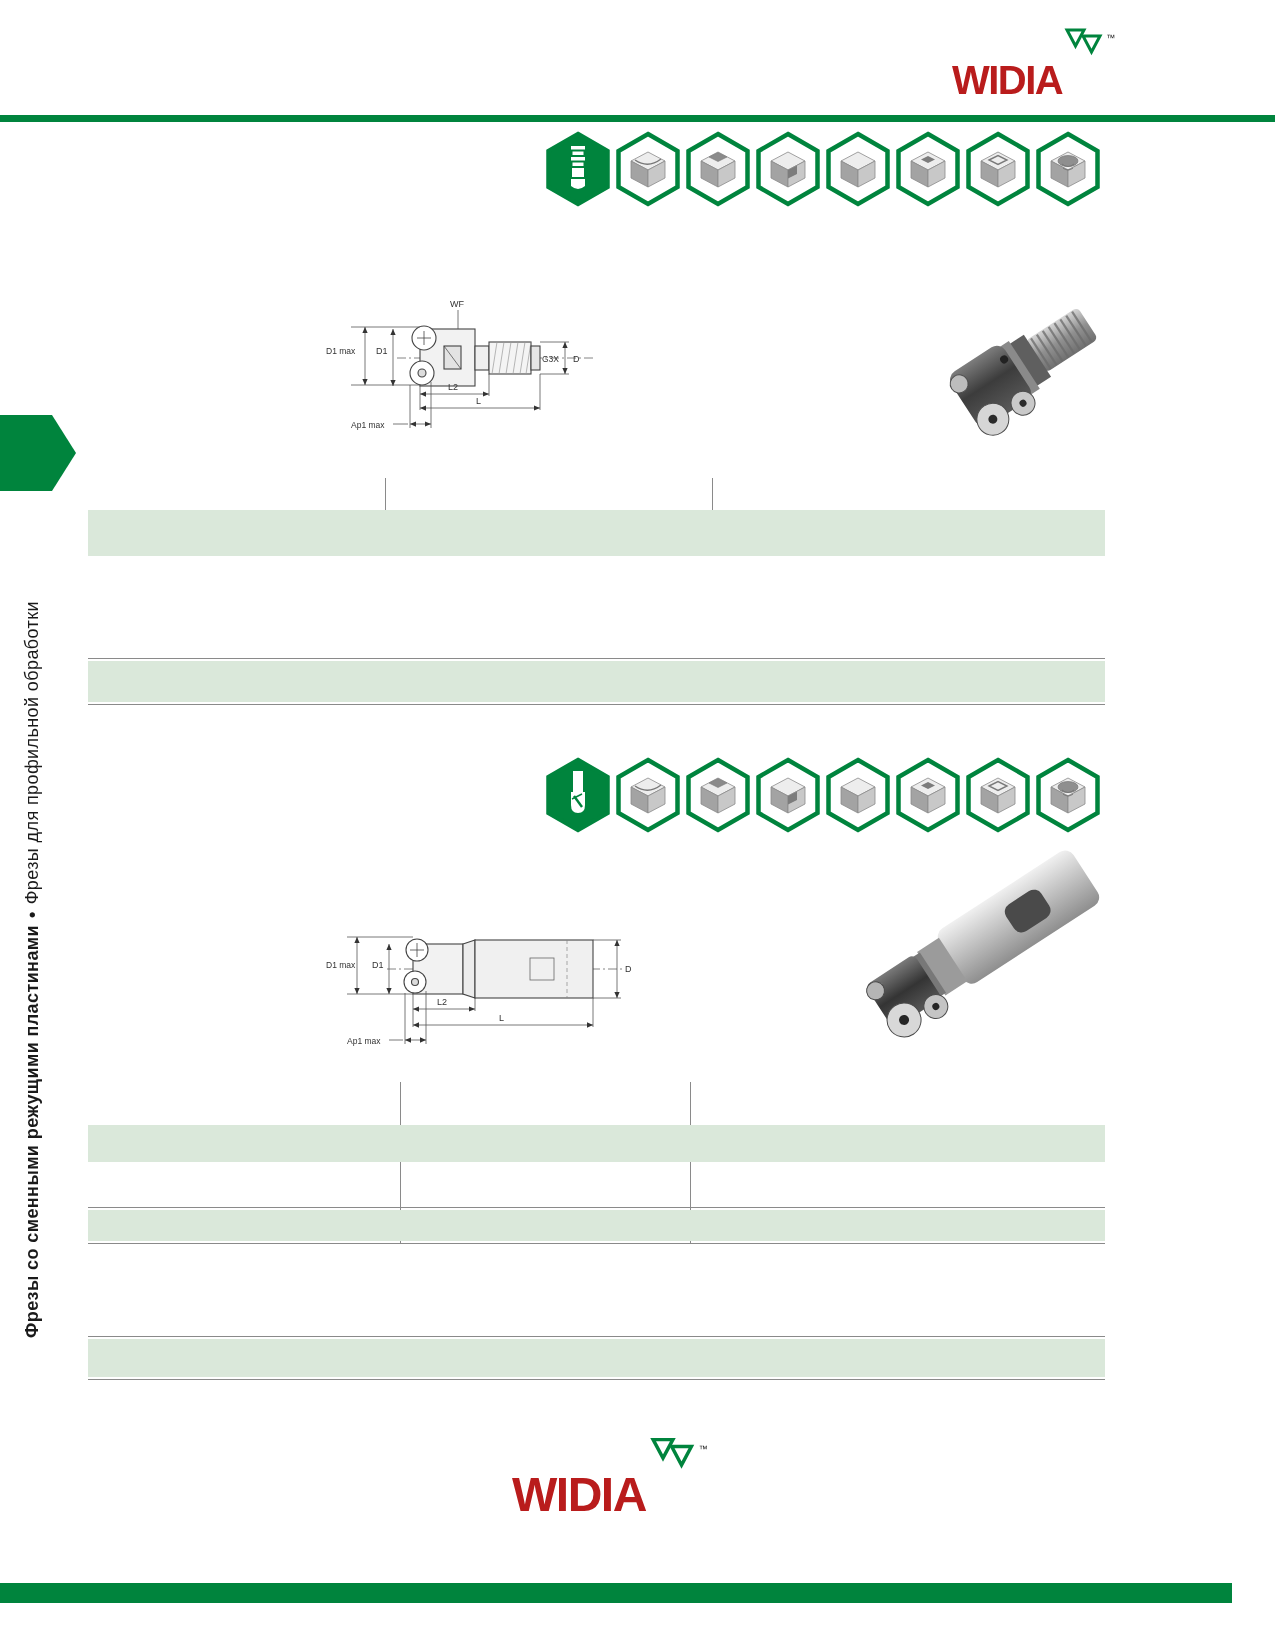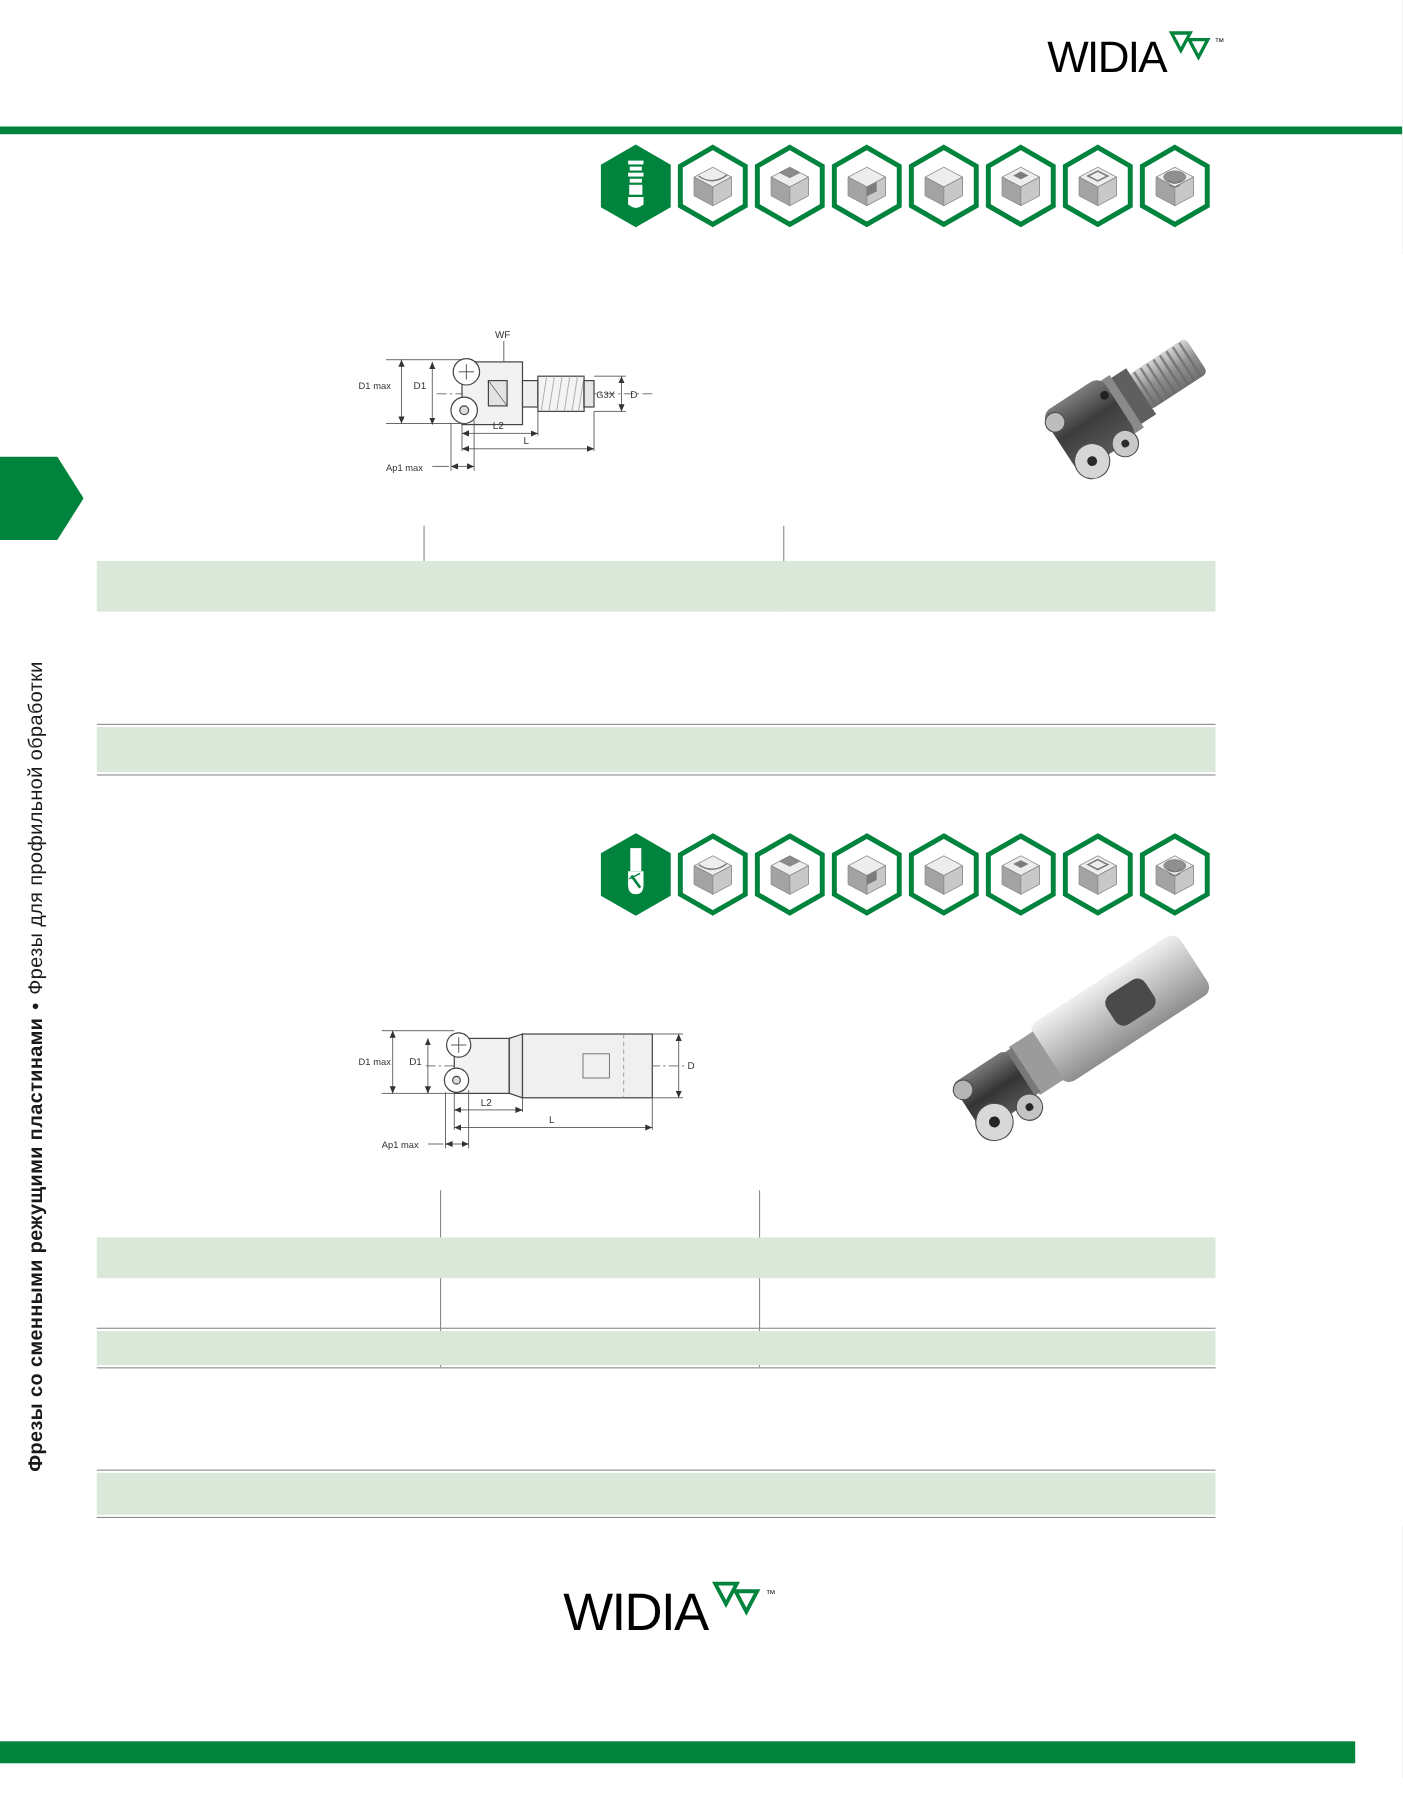--- a/index.html
+++ b/index.html
@@ -4,21 +4,21 @@
 <style>
   html,body{margin:0;padding:0;background:#f0f0f0;}
   .page{position:relative;width:1275px;height:1631px;background:#ffffff;
         font-family:"Liberation Sans", sans-serif;overflow:hidden;margin:0 auto;}
   .abs{position:absolute;}
   .rule{background:#00843d;}
   .band{background:#dae8da;}
   .hline{background:#8a8a8a;height:1px;}
   .vline{background:#8a8a8a;width:1px;}
   .logo{display:flex;align-items:flex-start;}
-  .logo-text{font-weight:normal;color:#000000;letter-spacing:-1.5px;line-height:1;}
+  .logo-text{font-weight:bold;color:#b91c1c;letter-spacing:-1.5px;line-height:1;margin-top:28px;}
   .logo-tm{font-size:9px;color:#141414;margin-top:1px;}
   .hex-row{position:absolute;display:flex;gap:4px;}
   .sidebar-text{position:absolute;transform:rotate(-90deg);transform-origin:0 0;
         white-space:nowrap;font-size:18px;color:#1a1a1a;letter-spacing:.4px;}
   .sidebar-text .b{font-weight:bold;}
   .sidebar-text .sep{margin:0 7px;font-weight:bold;}
   svg text{font-family:"Liberation Sans", sans-serif;}
 </style>
 </head>
 <body>

